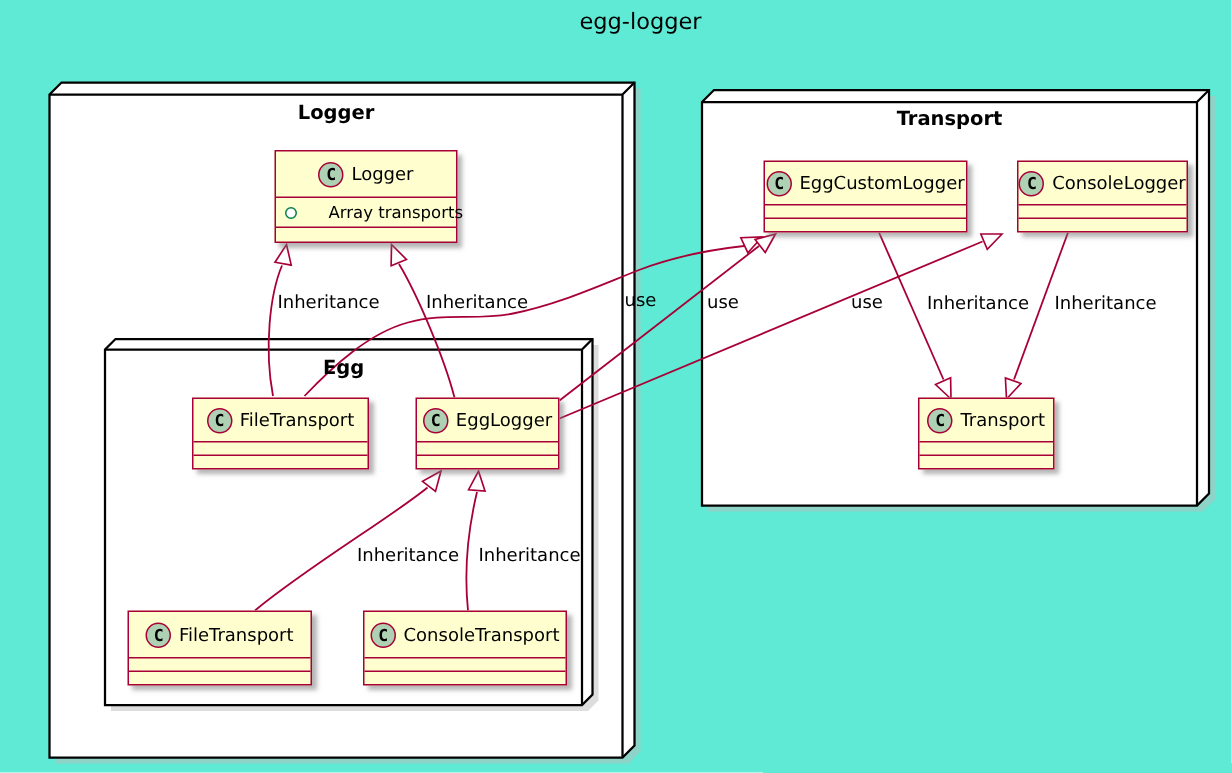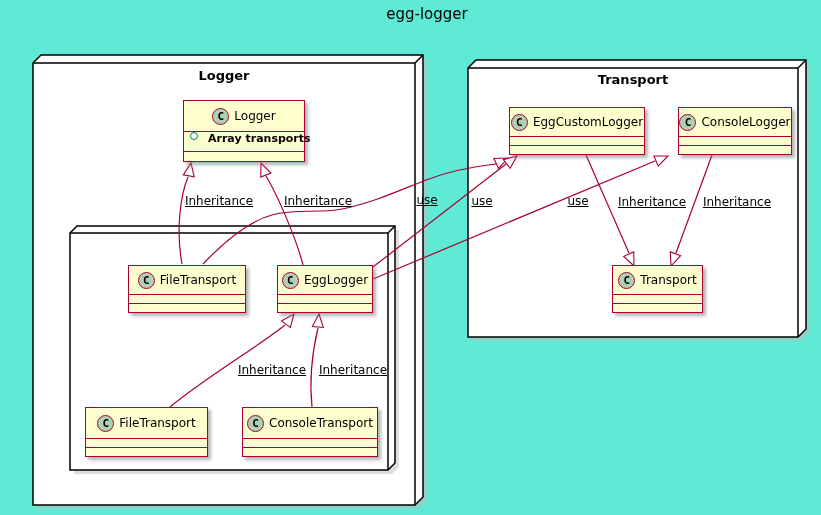--- a/index.html
+++ b/index.html
@@ -18,26 +18,26 @@
   .ctitle { display:flex; align-items:center; justify-content:center;
     gap:5px; flex:1 1 auto; min-height:0; }
   .ccircle { width:17px; height:17px; border-radius:50%; background:#ADD1B2;
     border:1px solid #A80036; display:flex; align-items:center; justify-content:center;
     font-weight:bold; font-size:11px; font-family:"DejaVu Sans Mono", monospace;
     color:#000; flex:0 0 auto; box-sizing:border-box; }
   .cname { font-size:12px; color:#000; white-space:nowrap; }
   .crow { border-top:1px solid #A80036; flex:0 0 8px; }
   .crow.tall { flex:0 0 19px; }
   .crow.short { flex:0 0 9px; }
-  .cfield { display:flex; align-items:flex-start; gap:10px; padding-left:6px;
-    font-size:11px; color:#000; white-space:nowrap;font-weight:bold; }
+  .cfield { display:flex; align-items:center; gap:21px; padding-left:6px;
+    font-size:11px; color:#000; white-space:nowrap; }
   .fdot { width:6px; height:6px; border-radius:50%; border:1.5px solid #038048;
     background:#fff; flex:0 0 auto; box-sizing:content-box; }
   .edge-label { position:absolute; font-size:12px; color:#000;
-    transform:translate(-50%,-50%); white-space:nowrap;text-decoration:underline; }
+    transform:translate(-50%,-50%); white-space:nowrap; }
 </style>
 </head>
 <body>
 
 <div class="canvas">
 
   <svg class="layer" width="821" height="515" viewBox="0 0 821 515">
 
     <g>
       <polygon points="37,67 45,59 427,59 427,501 419,509 37,509" fill="#bbb" opacity="0.5"></polygon>
@@ -87,20 +87,21 @@
       <polygon points="0,0 -13,5.5 -13,-5.5" transform="translate(634,266) rotate(66)"></polygon>
       <polygon points="0,0 -13,5.5 -13,-5.5" transform="translate(671,266) rotate(110)"></polygon>
       <polygon points="0,0 -13,5.5 -13,-5.5" transform="translate(294,314) rotate(-52)"></polygon>
       <polygon points="0,0 -13,5.5 -13,-5.5" transform="translate(319,314) rotate(-85)"></polygon>
     </g>
   </svg>
 
   <div class="diagram-title">egg-logger</div>
 
   <div class="pkg-label" style="left:33px; top:68px; width:382px;">Logger</div>
+  <div class="pkg-label" style="left:70px; top:238px; width:318px;">Egg</div>
   <div class="pkg-label" style="left:468px; top:72px; width:330px;">Transport</div>
 
   <div class="cls" style="left:183px; top:100px; width:122px; height:62px;">
     <div class="ctitle">
       <span class="ccircle">C</span>
       <span class="cname">Logger</span>
     </div>
     <div class="crow tall cfield">
       <span class="fdot"></span>
       <span>Array transports</span>

